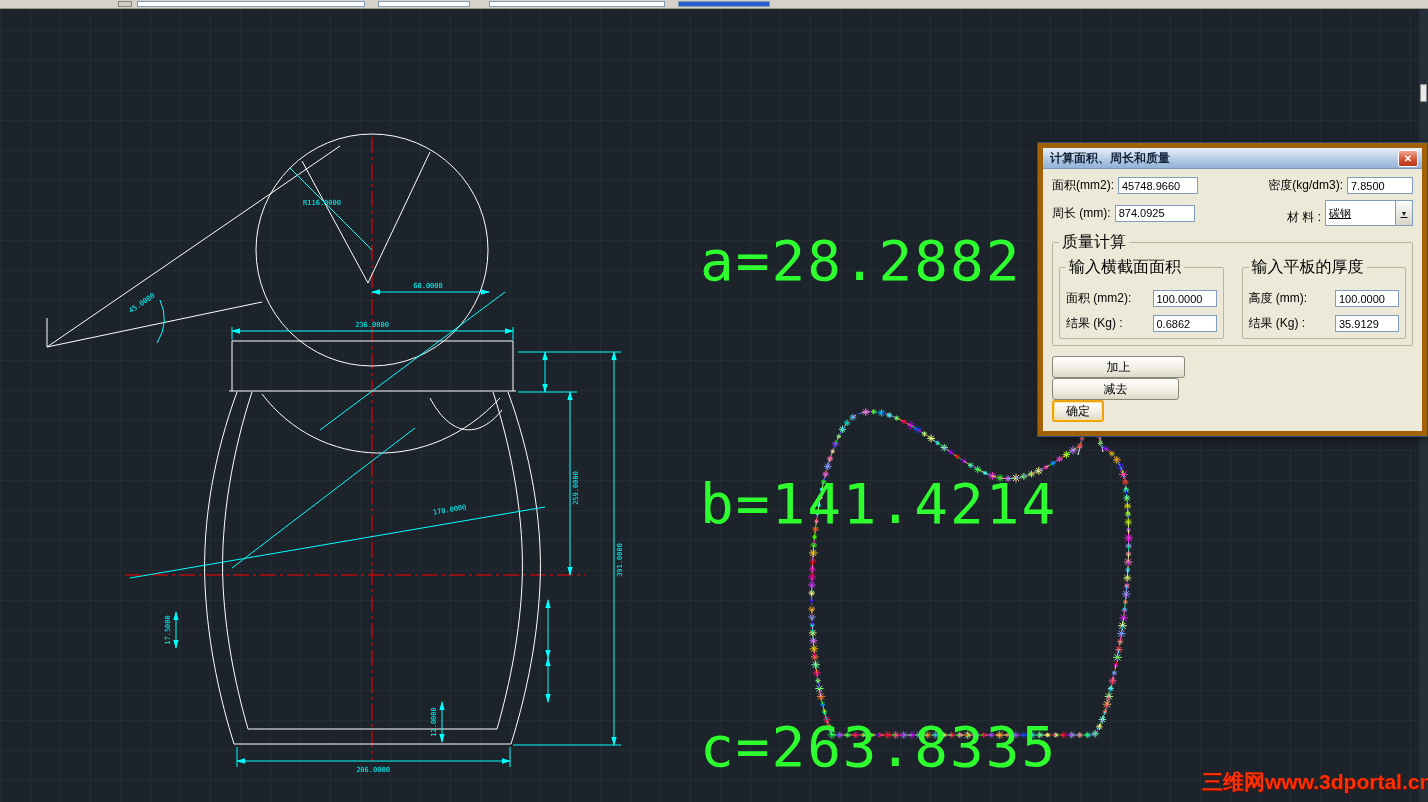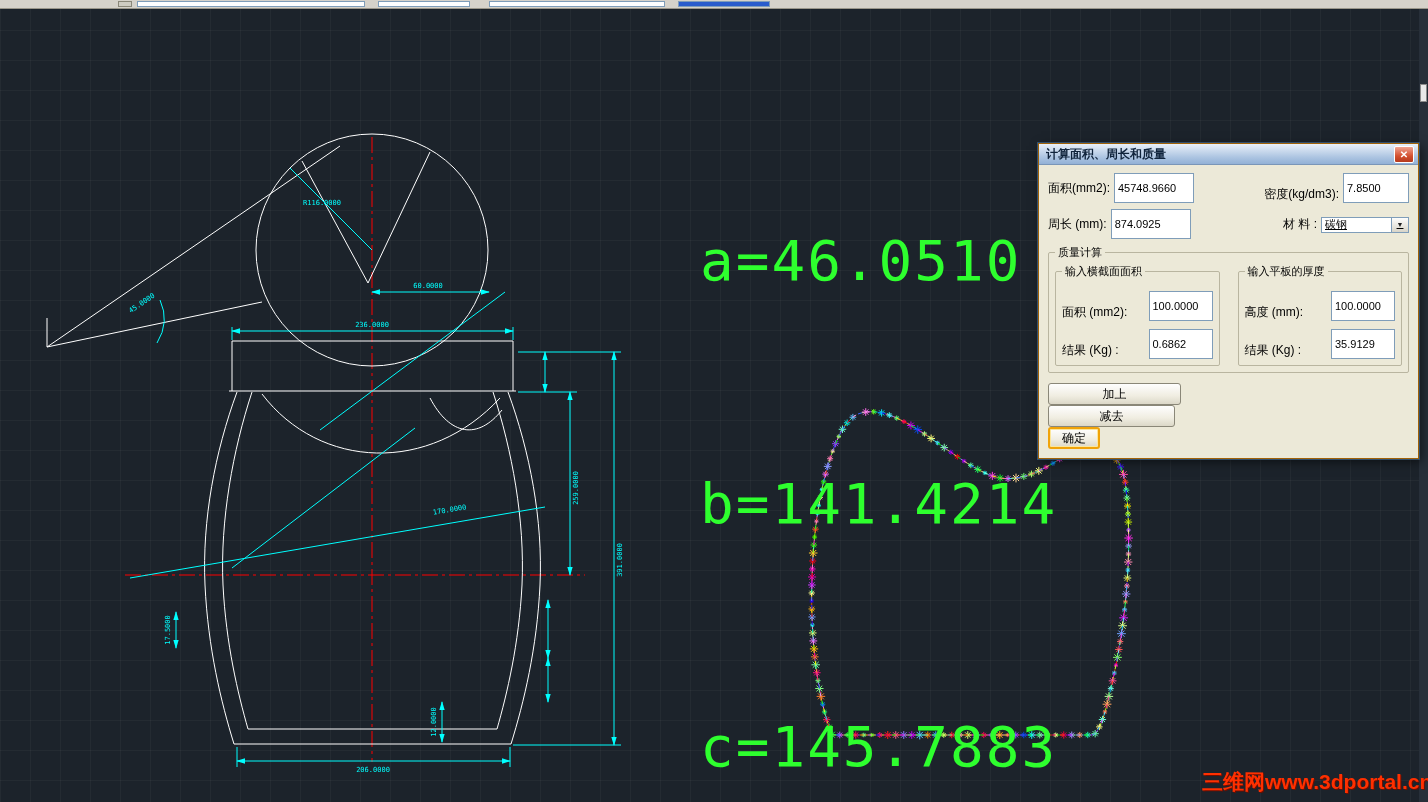--- a/index.html
+++ b/index.html
@@ -23,45 +23,45 @@
   .annotations{position:absolute;left:700px;top:58px;z-index:2;
     color:#2eff2e;font-family:"DejaVu Sans Mono",monospace;
     font-size:56px;line-height:81px;letter-spacing:2px;white-space:pre;}
 
   
   .vscroll{position:absolute;right:0;top:8px;bottom:0;width:9px;background:#272f39;z-index:3;}
   .vscroll .thumb{position:absolute;right:1px;top:76px;width:7px;height:18px;background:#e9e9e9;border:1px solid #8b8b8b;box-sizing:border-box;}
 
   
   .dialog{position:absolute;left:1038px;top:143px;width:379px;z-index:5;
-    background:#ece9d8;border:1px solid #a16207;box-shadow:0 0 0 1px #32506e, 3px 3px 10px rgba(0,0,0,.55);
+    background:#ece9d8;border:5px solid #a16207;box-shadow:0 0 0 1px #32506e, 3px 3px 10px rgba(0,0,0,.55);
     font-size:12px;color:#000;}
   .titlebar{height:20px;display:flex;align-items:center;padding:0 4px 0 7px;
     background:linear-gradient(#e9f0f9,#a9c2e0 70%,#93b1d6);border-bottom:1px solid #7a96b8;}
   .titlebar .title{flex:1;font-weight:bold;font-size:12px;color:#10243c;
     overflow:hidden;white-space:nowrap;}
   .closebtn{width:18px;height:15px;display:flex;align-items:center;justify-content:center;
     background:linear-gradient(#f0a492,#d4502f 60%,#b53a1c);border:1px solid #fff;
     color:#fff;font-size:10px;font-weight:bold;cursor:default;border-radius:2px;}
   .dlg-body{padding:8px 9px 9px 9px;}
   .row{display:flex;align-items:center;margin-bottom:6px;}
   .row label{white-space:nowrap;}
-  .edit{background:#fff;border:1px solid #7f9db9;height:30px;box-sizing:border-box;
+  .edit{background:#fff;border:1px solid #7f9db9;height:17px;box-sizing:border-box;
     font:11px "Liberation Sans",sans-serif;padding:1px 3px;color:#000;}
   .w80{width:80px;margin-left:4px;}
   .w66{width:66px;margin-left:4px;}
   .rpair{margin-left:auto;display:flex;align-items:flex-end;}
-  .combo{margin-left:4px;width:88px;height:16px;background:#fff;border:1px solid #7f9db9;
+  .combo{margin-left:4px;width:88px;height:26px;background:#fff;border:1px solid #7f9db9;
     box-sizing:border-box;display:flex;align-items:center;text-decoration:underline;}
   .combo-val{flex:1;padding:0 3px;font-size:11px;}
   .combo-btn{width:16px;height:100%;background:linear-gradient(#fdfdfd,#d8d4c8);
     border-left:1px solid #7f9db9;display:flex;align-items:center;justify-content:center;
     font-size:7px;color:#222;}
   fieldset{border:1px solid #b9b5a0;border-radius:2px;margin:0;padding:4px 6px 6px 6px;}
-  legend{font-size:11px;padding:0 3px;}
+  legend{font-size:16px;padding:0 3px;}
   .massgroup{margin-top:2px;}
   .subgroups{display:flex;gap:18px;}
   .subgroups fieldset{flex:1;}
   .srow{display:flex;align-items:flex-end;justify-content:space-between;margin-top:8px;}
   .srow .edit{width:64px;}
   .btnrow{display:flex;justify-content:space-between;margin-top:10px;flex-direction:column;}
   .btn{height:22px;background:linear-gradient(#fefefe,#f0ede1 60%,#dcd8c8);
     border:1px solid #8a8778;border-radius:3px;font-size:12px;color:#000;
     font-family:"Liberation Sans",sans-serif;}
   .btn.add{width:133px;}
@@ -613,23 +613,23 @@
   <div class="tb-field" style="left:378px;width:92px;"></div>
   <div class="tb-field" style="left:489px;width:176px;"></div>
   <div class="tb-field blue" style="left:678px;width:92px;"></div>
 </div>
 
 <div class="vscroll">
   <div class="thumb"></div>
 </div>
 
 <div class="annotations">
-  <div>a=46.0510</div>
+  <div>a=28.2882</div>
   <div>b=141.4214</div>
-  <div>c=145.7883</div>
+  <div>c=263.8335</div>
   
 </div>
 
 <div class="dialog">
   <div class="titlebar">
     <span class="title">计算面积、周长和质量</span>
     <span class="closebtn">
         <span>✕</span>
       </span>
   </div>

